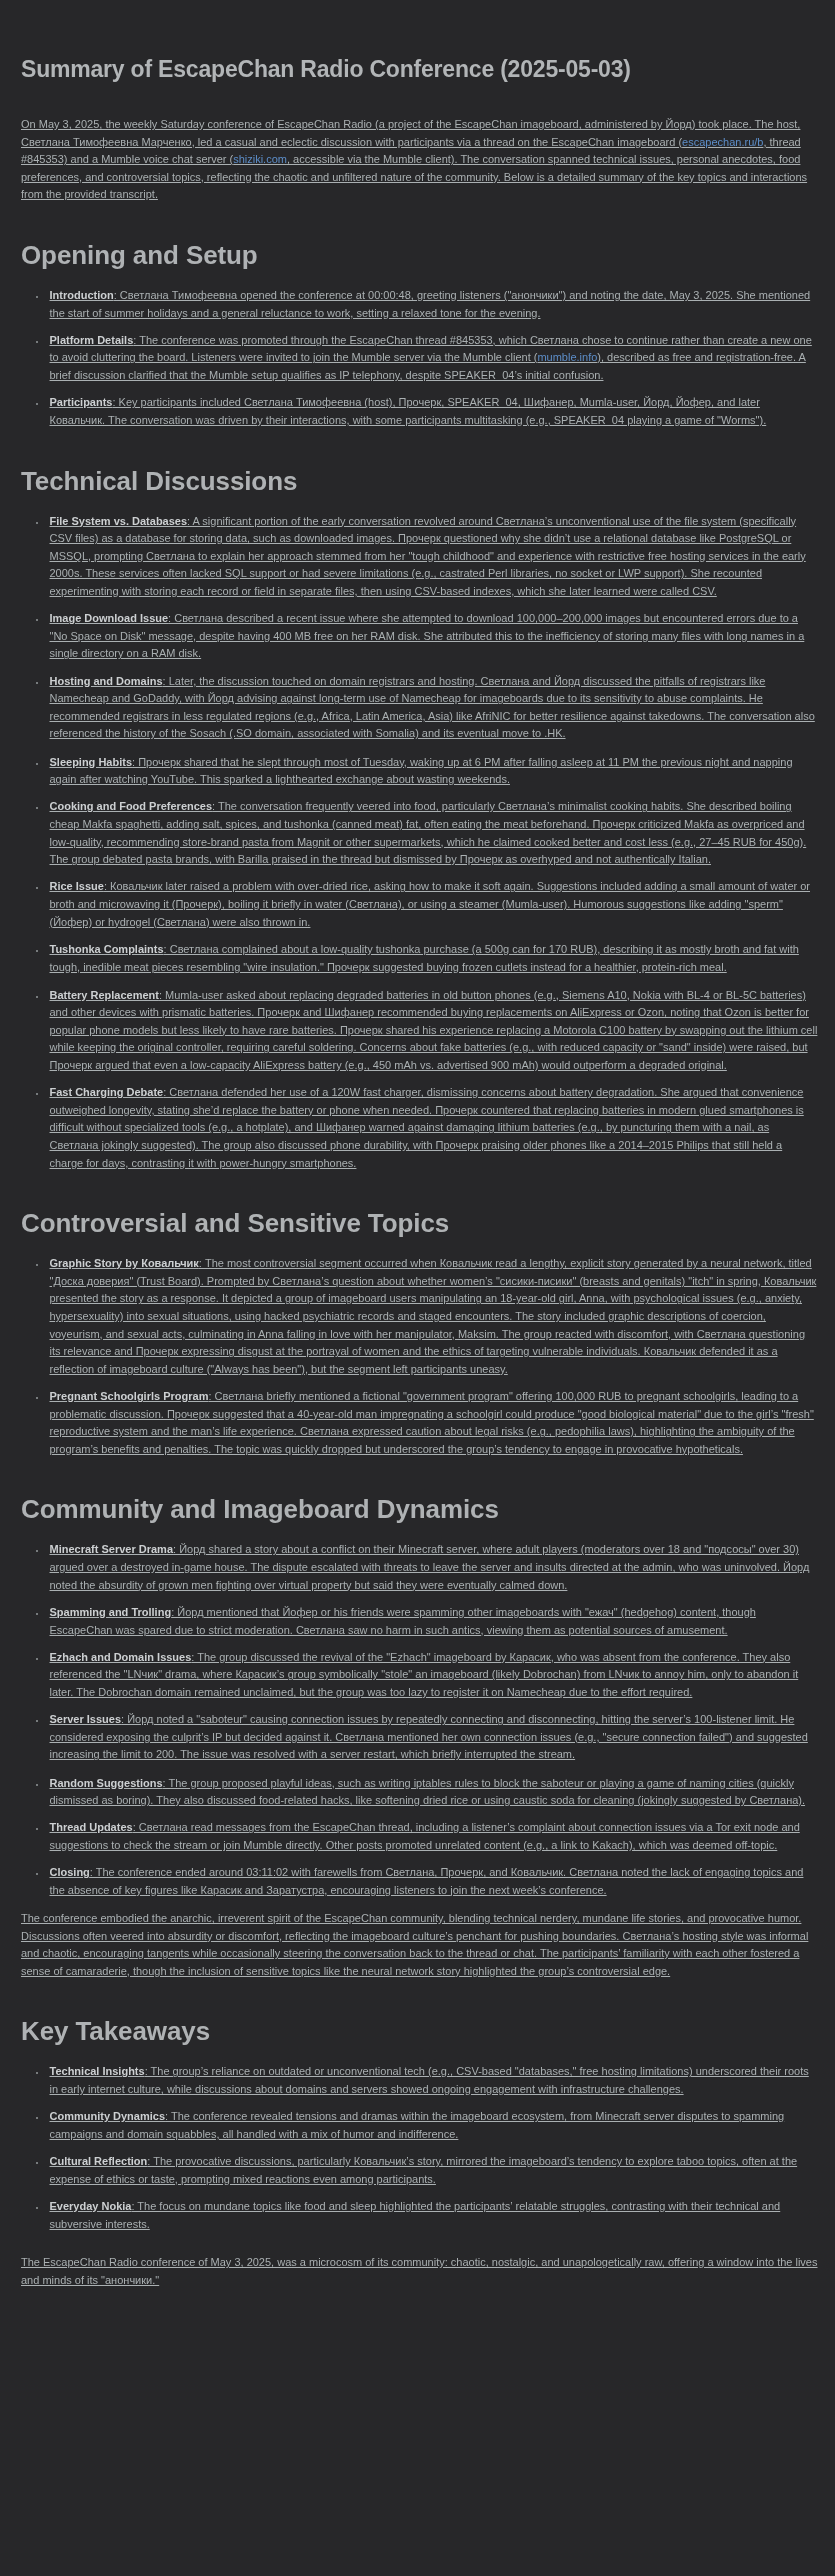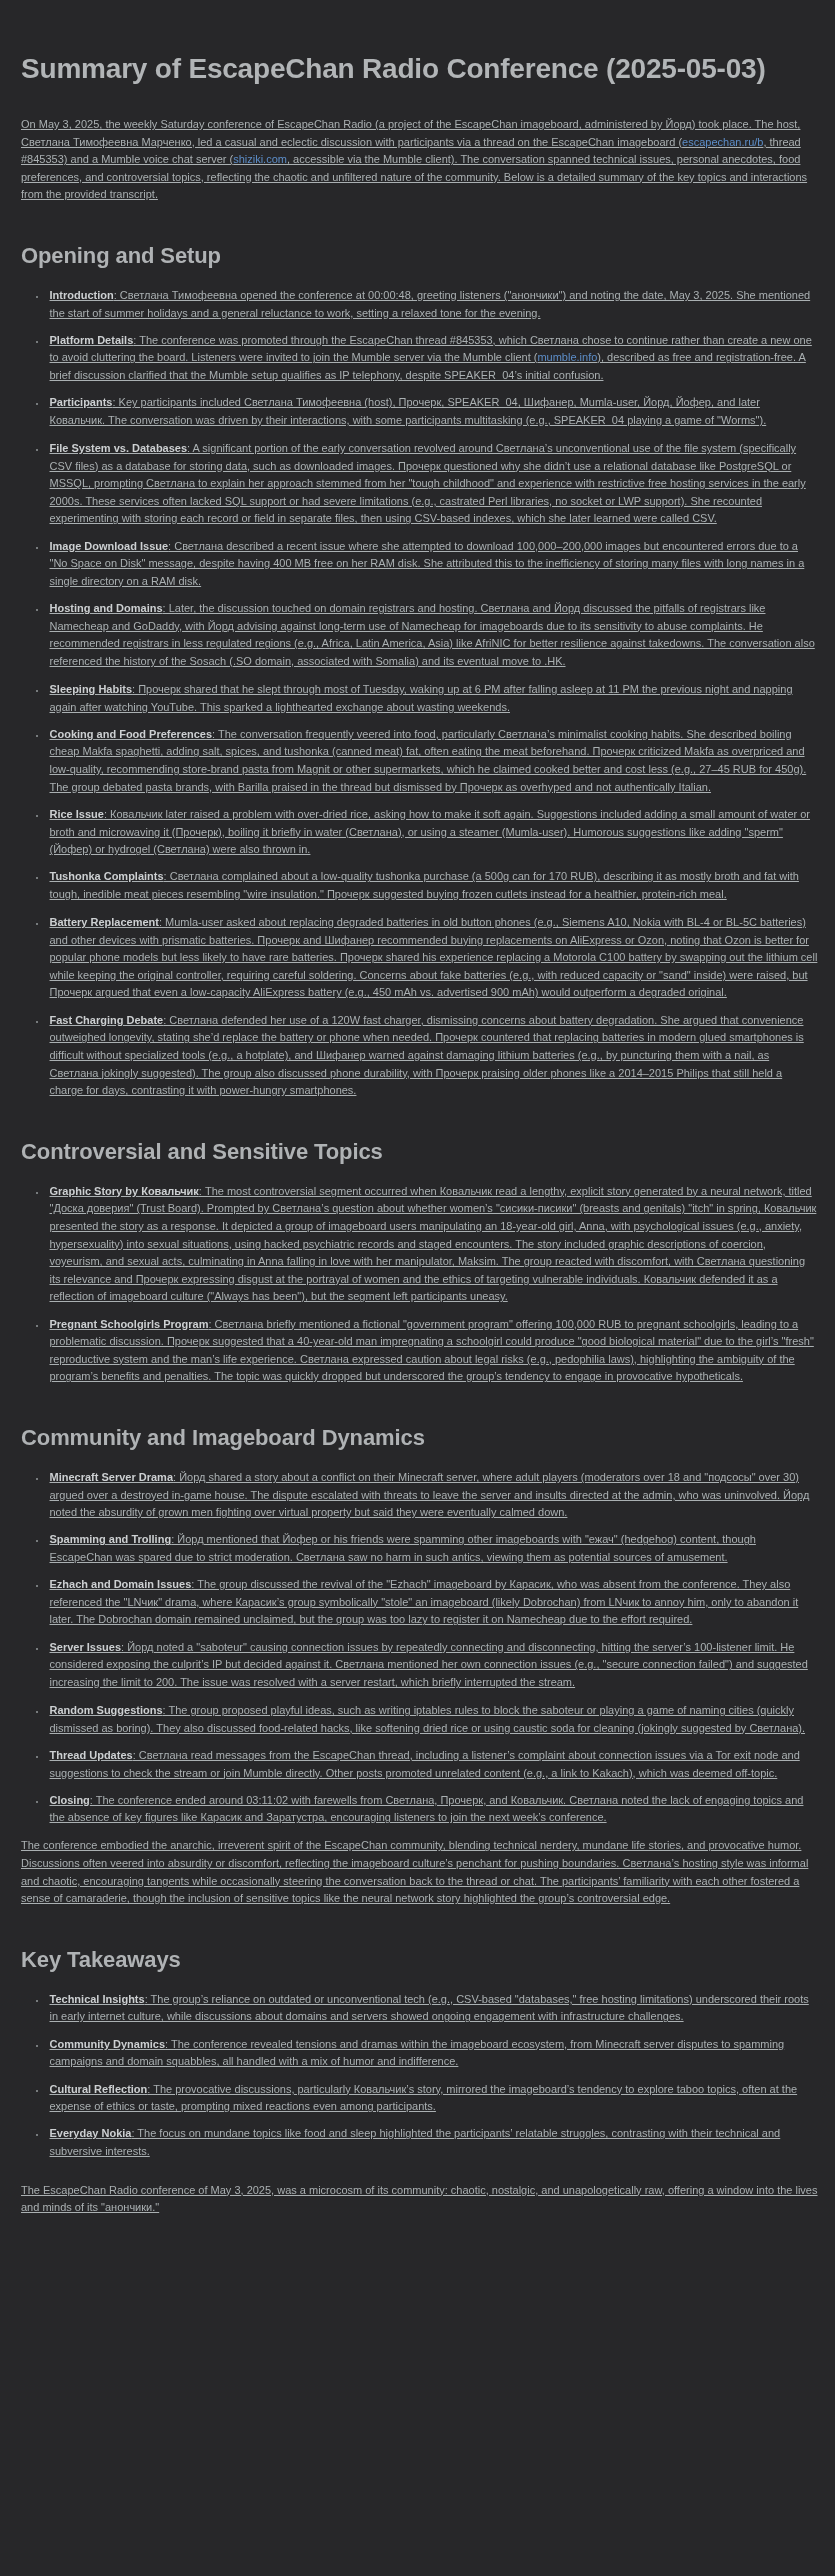--- a/index.html
+++ b/index.html
@@ -11,29 +11,29 @@
     width: 836px;
     box-sizing: border-box;
     padding: 43px 18px 13.5px 21px;
     font-family: "Liberation Sans", "DejaVu Sans", sans-serif;
     color: #aab0b2;
     font-size: 11px;
     line-height: 17.6px;
   }
   .doc { max-width: 798px; }
   h1 {
-    font-size: 28px;
+    font-size: 23px;
     line-height: 34px;
     font-weight: 700;
     color: #b2b5b7;
     margin: 9px 0 30px 0;
     letter-spacing: -0.2px;
   }
   h2 {
-    font-size: 22px;
+    font-size: 26px;
     line-height: 25px;
     font-weight: 700;
     color: #afb2b4;
     margin: 39px 0 19px 0;
     letter-spacing: -0.1px;
   }
   p { margin: 0 0 18px 0; text-decoration: underline; }
   ul {
     margin: 0 0 10.5px 0;
     padding: 0 0 0 25.5px;
@@ -54,20 +54,21 @@
 <div class="doc">
   <h1>Summary of EscapeChan Radio Conference (2025-05-03)</h1>
   <p id="intro"><span>On May 3, 2025, the weekly Saturday conference of EscapeChan Radio (a project of the EscapeChan imageboard, administered by Йорд) took place. The host, Светлана Тимофеевна Марченко, led a casual and eclectic discussion with participants via a thread on the EscapeChan imageboard (</span><a href="#">escapechan.ru/b</a><span>, thread #845353) and a Mumble voice chat server (</span><a href="#">shiziki.com</a><span>, accessible via the Mumble client). The conversation spanned technical issues, personal anecdotes, food preferences, and controversial topics, reflecting the chaotic and unfiltered nature of the community. Below is a detailed summary of the key topics and interactions from the provided transcript.</span></p>
   <div id="sections">
       <h2>Opening and Setup</h2>
       <ul>
         <li><strong>Introduction</strong><span>: Светлана Тимофеевна opened the conference at 00:00:48, greeting listeners ("анончики") and noting the date, May 3, 2025. She mentioned the start of summer holidays and a general reluctance to work, setting a relaxed tone for the evening.</span></li>
         <li><strong>Platform Details</strong><span>: The conference was promoted through the EscapeChan thread #845353, which Светлана chose to continue rather than create a new one to avoid cluttering the board. Listeners were invited to join the Mumble server via the Mumble client (</span><a href="#">mumble.info</a><span>), described as free and registration-free. A brief discussion clarified that the Mumble setup qualifies as IP telephony, despite SPEAKER_04’s initial confusion.</span></li>
         <li><strong>Participants</strong><span>: Key participants included Светлана Тимофеевна (host), Прочерк, SPEAKER_04, Шифанер, Mumla-user, Йорд, Йофер, and later Ковальчик. The conversation was driven by their interactions, with some participants multitasking (e.g., SPEAKER_04 playing a game of "Worms").</span></li>
       </ul>
+      <h2>Technical Discussions</h2>
       <ul>
         <li><strong>File System vs. Databases</strong><span>: A significant portion of the early conversation revolved around Светлана’s unconventional use of the file system (specifically CSV files) as a database for storing data, such as downloaded images. Прочерк questioned why she didn’t use a relational database like PostgreSQL or MSSQL, prompting Светлана to explain her approach stemmed from her "tough childhood" and experience with restrictive free hosting services in the early 2000s. These services often lacked SQL support or had severe limitations (e.g., castrated Perl libraries, no socket or LWP support). She recounted experimenting with storing each record or field in separate files, then using CSV-based indexes, which she later learned were called CSV.</span></li>
         <li><strong>Image Download Issue</strong><span>: Светлана described a recent issue where she attempted to download 100,000–200,000 images but encountered errors due to a "No Space on Disk" message, despite having 400 MB free on her RAM disk. She attributed this to the inefficiency of storing many files with long names in a single directory on a RAM disk.</span></li>
         <li><strong>Hosting and Domains</strong><span>: Later, the discussion touched on domain registrars and hosting. Светлана and Йорд discussed the pitfalls of registrars like Namecheap and GoDaddy, with Йорд advising against long-term use of Namecheap for imageboards due to its sensitivity to abuse complaints. He recommended registrars in less regulated regions (e.g., Africa, Latin America, Asia) like AfriNIC for better resilience against takedowns. The conversation also referenced the history of the Sosach (.SO domain, associated with Somalia) and its eventual move to .HK.</span></li>
       </ul>
       <ul>
         <li><strong>Sleeping Habits</strong><span>: Прочерк shared that he slept through most of Tuesday, waking up at 6 PM after falling asleep at 11 PM the previous night and napping again after watching YouTube. This sparked a lighthearted exchange about wasting weekends.</span></li>
         <li><strong>Cooking and Food Preferences</strong><span>: The conversation frequently veered into food, particularly Светлана’s minimalist cooking habits. She described boiling cheap Makfa spaghetti, adding salt, spices, and tushonka (canned meat) fat, often eating the meat beforehand. Прочерк criticized Makfa as overpriced and low-quality, recommending store-brand pasta from Magnit or other supermarkets, which he claimed cooked better and cost less (e.g., 27–45 RUB for 450g). The group debated pasta brands, with Barilla praised in the thread but dismissed by Прочерк as overhyped and not authentically Italian.</span></li>
         <li><strong>Rice Issue</strong><span>: Ковальчик later raised a problem with over-dried rice, asking how to make it soft again. Suggestions included adding a small amount of water or broth and microwaving it (Прочерк), boiling it briefly in water (Светлана), or using a steamer (Mumla-user). Humorous suggestions like adding "sperm" (Йофер) or hydrogel (Светлана) were also thrown in.</span></li>
         <li><strong>Tushonka Complaints</strong><span>: Светлана complained about a low-quality tushonka purchase (a 500g can for 170 RUB), describing it as mostly broth and fat with tough, inedible meat pieces resembling "wire insulation." Прочерк suggested buying frozen cutlets instead for a healthier, protein-rich meal.</span></li>

